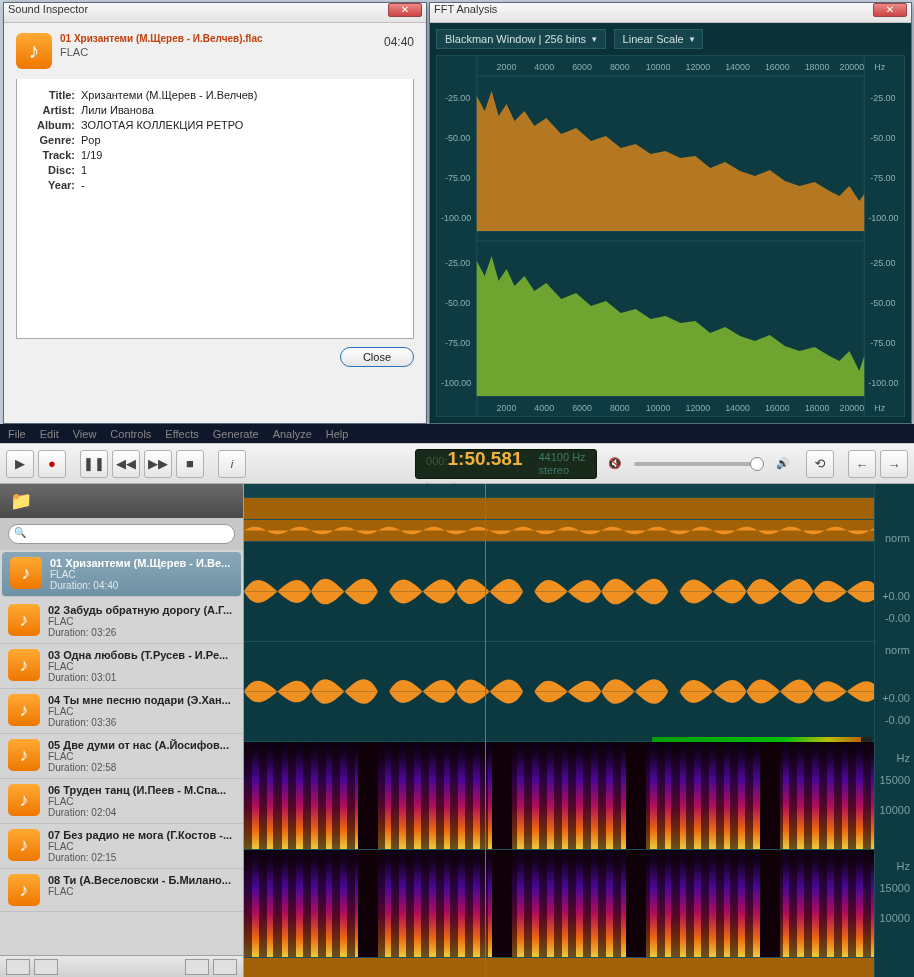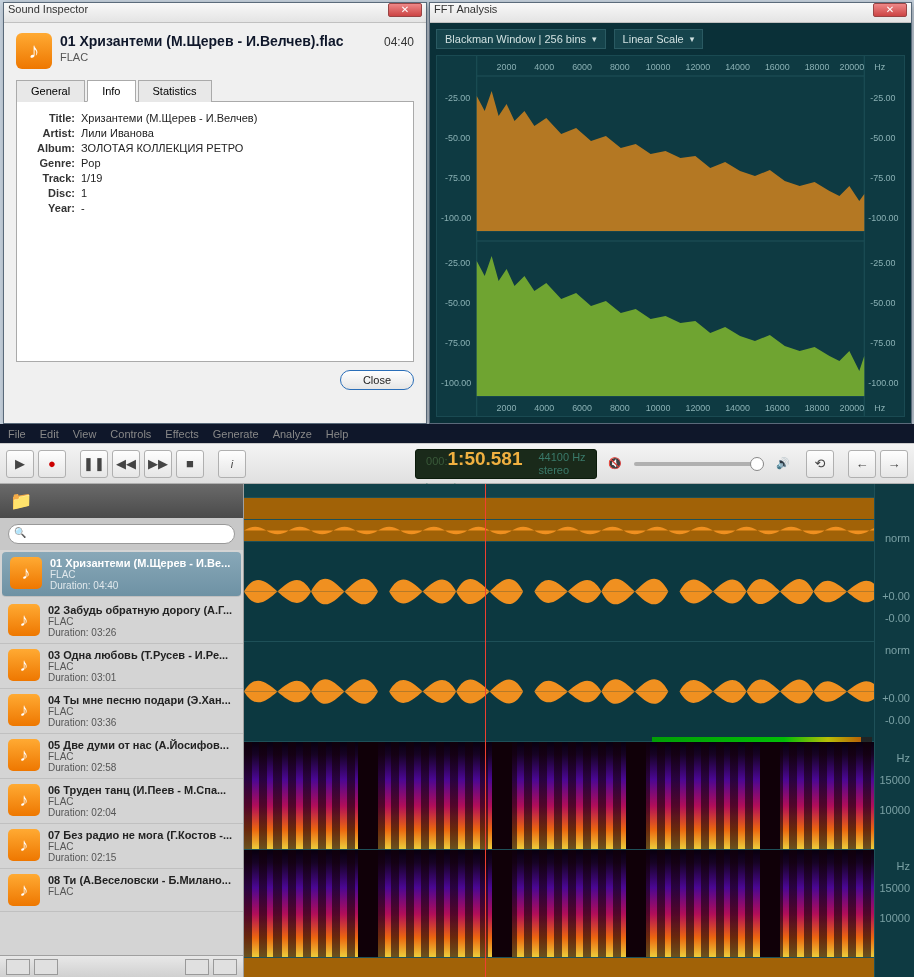--- a/index.html
+++ b/index.html
@@ -7,21 +7,21 @@
 .window{position:absolute;background:#f0f0f0;border:1px solid #5a6a7a;box-shadow:2px 2px 8px rgba(0,0,0,0.3);}
 .titlebar{height:20px;background:linear-gradient(#f8f8f8,#e4e4e4);border-bottom:1px solid #c0c0c0;display:flex;padding:0 4px;font-size:11px;color:#333;}
 .titlebar .spacer{flex:1;}
 .titlebar .close-x{width:34px;height:14px;background:linear-gradient(#e88,#c44);border:1px solid #944;border-radius:2px;color:#fff;text-align:center;line-height:11px;font-size:10px;cursor:pointer;}
 
 #sound-inspector{left:3px;top:2px;width:424px;height:422px;}
 .si-body{padding:10px 12px;background:#f0f0f0;}
 .si-header{display:flex;gap:8px;margin-bottom:10px;}
 .music-icon{width:36px;height:36px;background:linear-gradient(#fa3,#e70);border-radius:6px;display:flex;align-items:center;justify-content:center;color:#fff;font-size:22px;flex-shrink:0;}
 .si-title-row{flex:1;}
-.si-filename{font-size:14px;font-weight:bold;color:#0f172a;}
+.si-filename{font-size:10px;font-weight:bold;color:#c2410c;}
 .si-format{font-size:11px;color:#555;margin-top:2px;}
 .si-duration{font-size:12px;color:#333;align-self:flex-start;padding-top:2px;}
 .tabs{display:flex;border-bottom:1px solid #aaa;margin-top:4px;}
 .tab{padding:4px 14px;border:1px solid #aaa;border-bottom:none;background:#e8e8e8;margin-right:2px;cursor:pointer;position:relative;top:1px;}
 .tab.active{background:#fff;border-bottom:1px solid #fff;}
 .tab-content{background:#fff;border:1px solid #aaa;border-top:none;padding:10px 14px;height:260px;}
 .info-row{display:flex;margin-bottom:3px;font-size:11px;}
 .info-label{width:44px;text-align:right;font-weight:bold;color:#333;margin-right:6px;}
 .info-val{color:#222;}
 .btn-row{text-align:right;margin-top:8px;}
@@ -100,25 +100,20 @@
   </div>
   <div class="si-body">
     <div class="si-header">
       <div class="music-icon">♪</div>
       <div class="si-title-row">
         <div class="si-filename">01 Хризантеми (М.Щерев - И.Велчев).flac</div>
         <div class="si-format">FLAC</div>
       </div>
       <div class="si-duration">04:40</div>
     </div>
-    <div class="tabs">
-      <div class="tab">General</div>
-      <div class="tab active">Info</div>
-      <div class="tab">Statistics</div>
-    </div>
     <div class="tab-content">
       <div class="info-row">
           <span class="info-label">Title:</span>
           <span class="info-val">Хризантеми (М.Щерев - И.Велчев)</span>
         </div>
       <div class="info-row">
           <span class="info-label">Artist:</span>
           <span class="info-val">Лили Иванова</span>
         </div>
       <div class="info-row">

